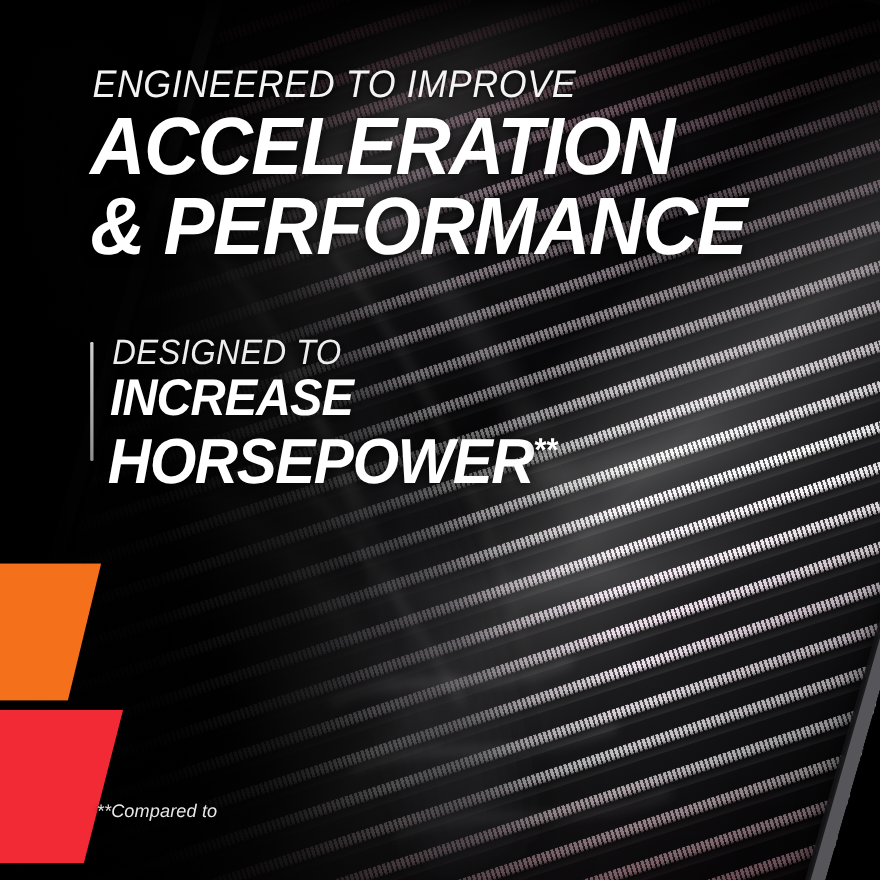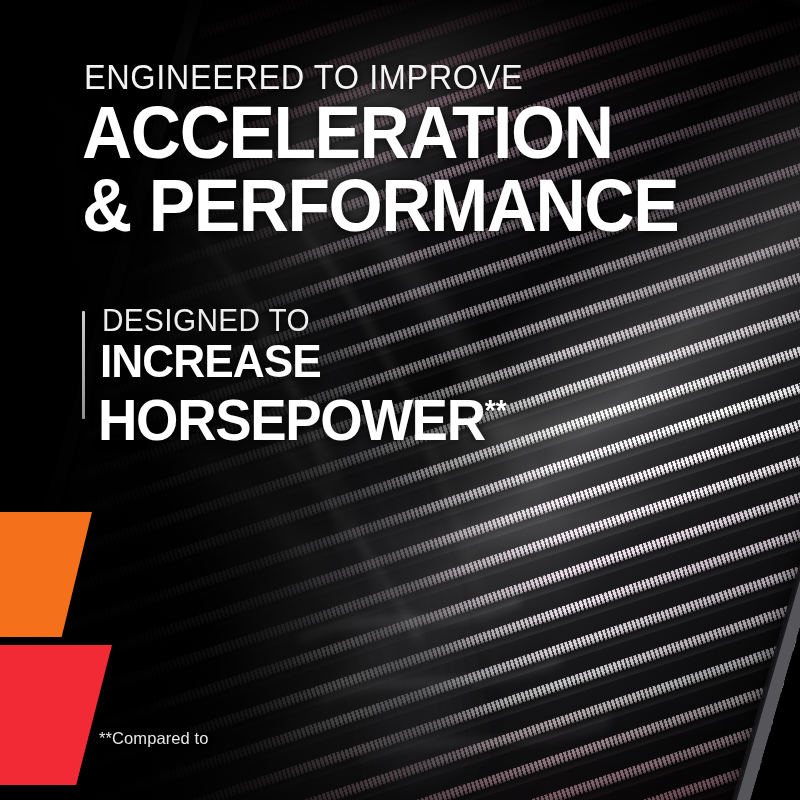--- a/index.html
+++ b/index.html
@@ -169,21 +169,21 @@
     background:var(--orange,#F4701B);
     clip-path:polygon(0% 0%, 100% 0%, 67% 100%, 0% 100%);
   }
   .shape-red {
     top:645px; width:112px; height:140px;
     background:var(--red,#F22A36);
     clip-path:polygon(0% 0%, 100% 0%, 68% 100%, 0% 100%);
   }
 
   
-  .copy { position:absolute; inset:0; z-index:40; pointer-events:none; }
+  .copy { position:absolute; inset:0; z-index:40; pointer-events:none;font-style:italic; }
   .copy > * { pointer-events:auto; }
 
   .eyebrow {
     position:absolute;
     left:84px; top:58px;
     font-size:35px;
     line-height:38px;
     letter-spacing:.6px;
     font-weight:400;
     color:#f3f3f3;
@@ -249,21 +249,21 @@
     text-shadow:0 2px 10px rgba(0,0,0,.75);
   }
   .sub-h2 .stars {
     font-size:30px;
     vertical-align:super;
     letter-spacing:0;
   }
 
   .footnote {
     position:absolute;
-    left:99px; top:728px;
+    left:88px; top:728px;
     font-size:16.5px;
     line-height:21px;
     font-weight:400;
     color:#e8e8e8;
     letter-spacing:.1px;
     text-shadow:0 1px 4px rgba(0,0,0,.9);
     text-align:center;
   }
   .footnote span { display:block; white-space:nowrap; }
 </style>

